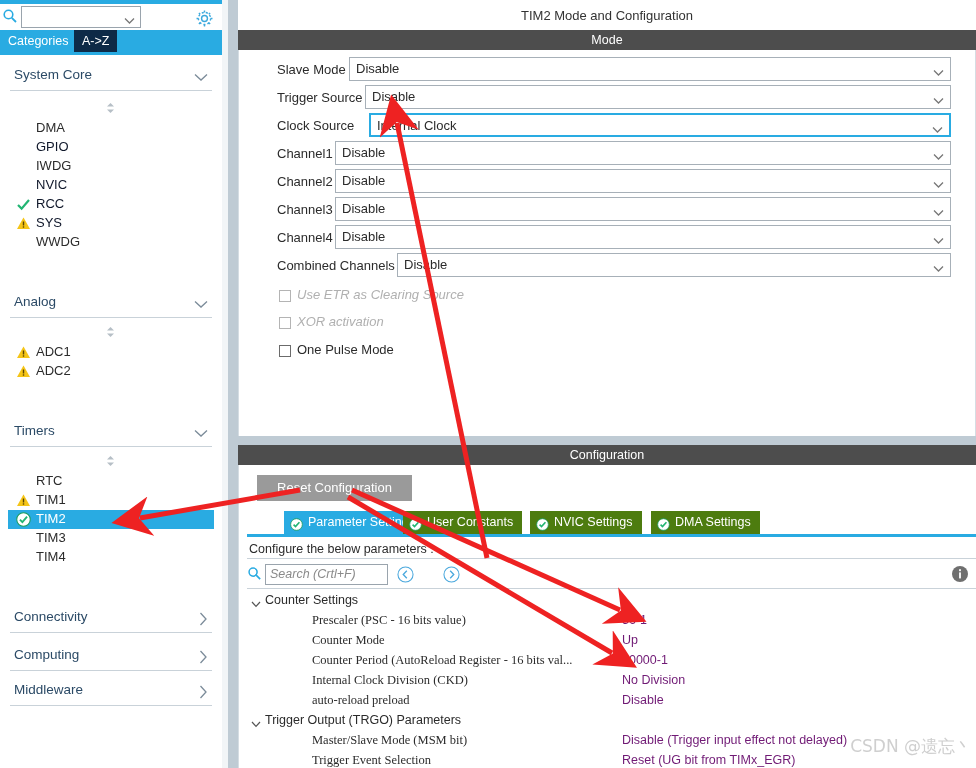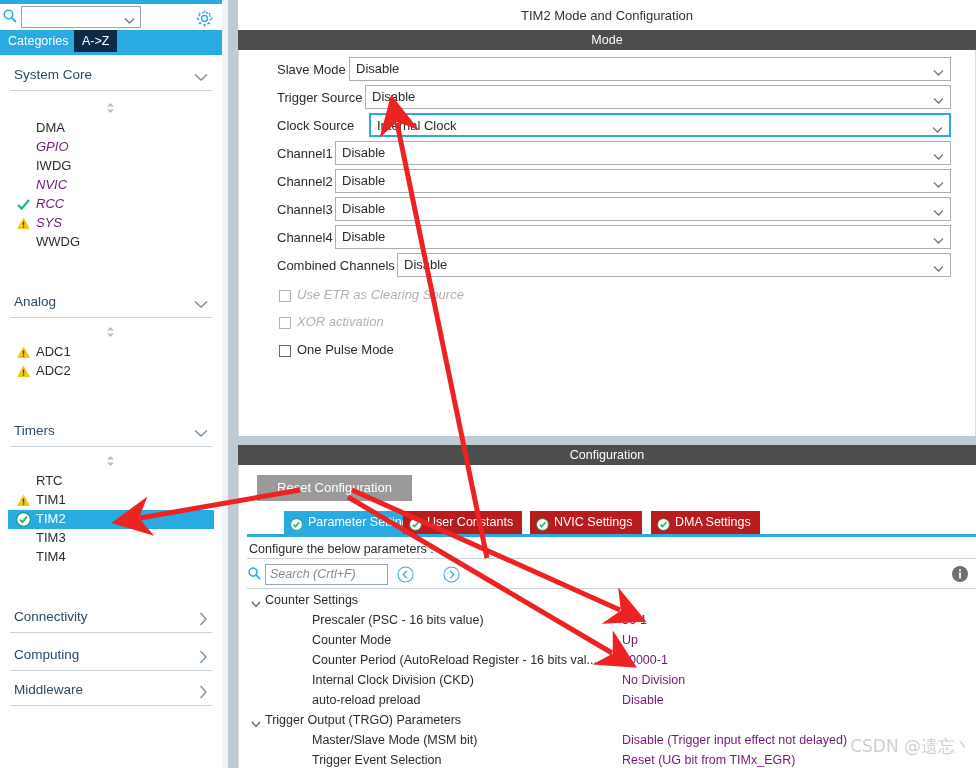--- a/index.html
+++ b/index.html
@@ -69,21 +69,21 @@
   .updown {
     position: absolute; width: 13px; height: 12px;
   }
 
   .dev-item {
     position: absolute; left: 8px; width: 206px; height: 19px;
     font-size: 13px; color: #2b2b2b; cursor: pointer;
   }
   .dev-item .di-icon { position: absolute; left: 8px; top: 2px; width: 15px; height: 15px; }
   .dev-item .di-label { position: absolute; left: 28px; top: 1px; }
-  .dev-item.green .di-label { color: #701a75; font-style: italic; }
+  .dev-item.green .di-label { color: #0f172a; }
   .dev-item.selected { background: #29abe2; }
   .dev-item.selected .di-label { color: #ffffff; }
 
   
   #v-divider {
     position: absolute; left: 222px; top: 0; width: 16px; height: 768px;
     background: #f2f5f7;
   }
   #v-divider-bar {
     position: absolute; left: 228px; top: 0; width: 10px; height: 768px;
@@ -151,21 +151,21 @@
     background: #9a9a9a; color: #ffffff; font-size: 13px;
     text-align: center; line-height: 26px; cursor: pointer;
     border: none;
   }
   #tabstrip {
     position: absolute; left: 8px; top: 46px; width: 730px; height: 23px;
   }
   .cfg-tab {
     position: absolute; top: 0; height: 23px; line-height: 23px;
     color: #ffffff; font-size: 12.5px; padding: 0 9px 0 24px;
-    background: #b91c1c; cursor: pointer; white-space: nowrap;
+    background: #4d7c0f; cursor: pointer; white-space: nowrap;
   }
   .cfg-tab.active { background: #29abe2; }
   .cfg-tab .tick {
     position: absolute; left: 6px; top: 5px; width: 13px; height: 13px;
   }
   #tab-underline {
     position: absolute; left: 8px; top: 69px; width: 730px; height: 3px;
     background: #29abe2;
   }
   #configure-note {
@@ -189,21 +189,21 @@
 
   #param-table {
     position: absolute; left: 8px; top: 123px; width: 730px; height: 180px;
     border-top: 1px solid #c9d2d9;
   }
   .p-row { position: absolute; left: 0; width: 730px; height: 20px; }
   .p-row .p-chev { position: absolute; left: 4px; top: 5px; }
   .p-row .p-grp { position: absolute; left: 18px; top: 2px; font-size: 12.5px; color: #2b2b2b; }
   .p-row .p-name {
     position: absolute; left: 65px; top: 2px; font-size: 12.5px; color: #2b2b2b;
-    white-space: nowrap; overflow: hidden; max-width: 305px;
+    white-space: nowrap; overflow: hidden; max-width: 305px; font-family: Liberation Serif, serif;
   }
   .p-row .p-val {
     position: absolute; left: 375px; top: 2px; font-size: 12.5px; color: #701a75;
     white-space: nowrap;
   }
 
   
   #annot { position: absolute; left: 0; top: 0; width: 976px; height: 768px; pointer-events: none; }
 
   #watermark {

